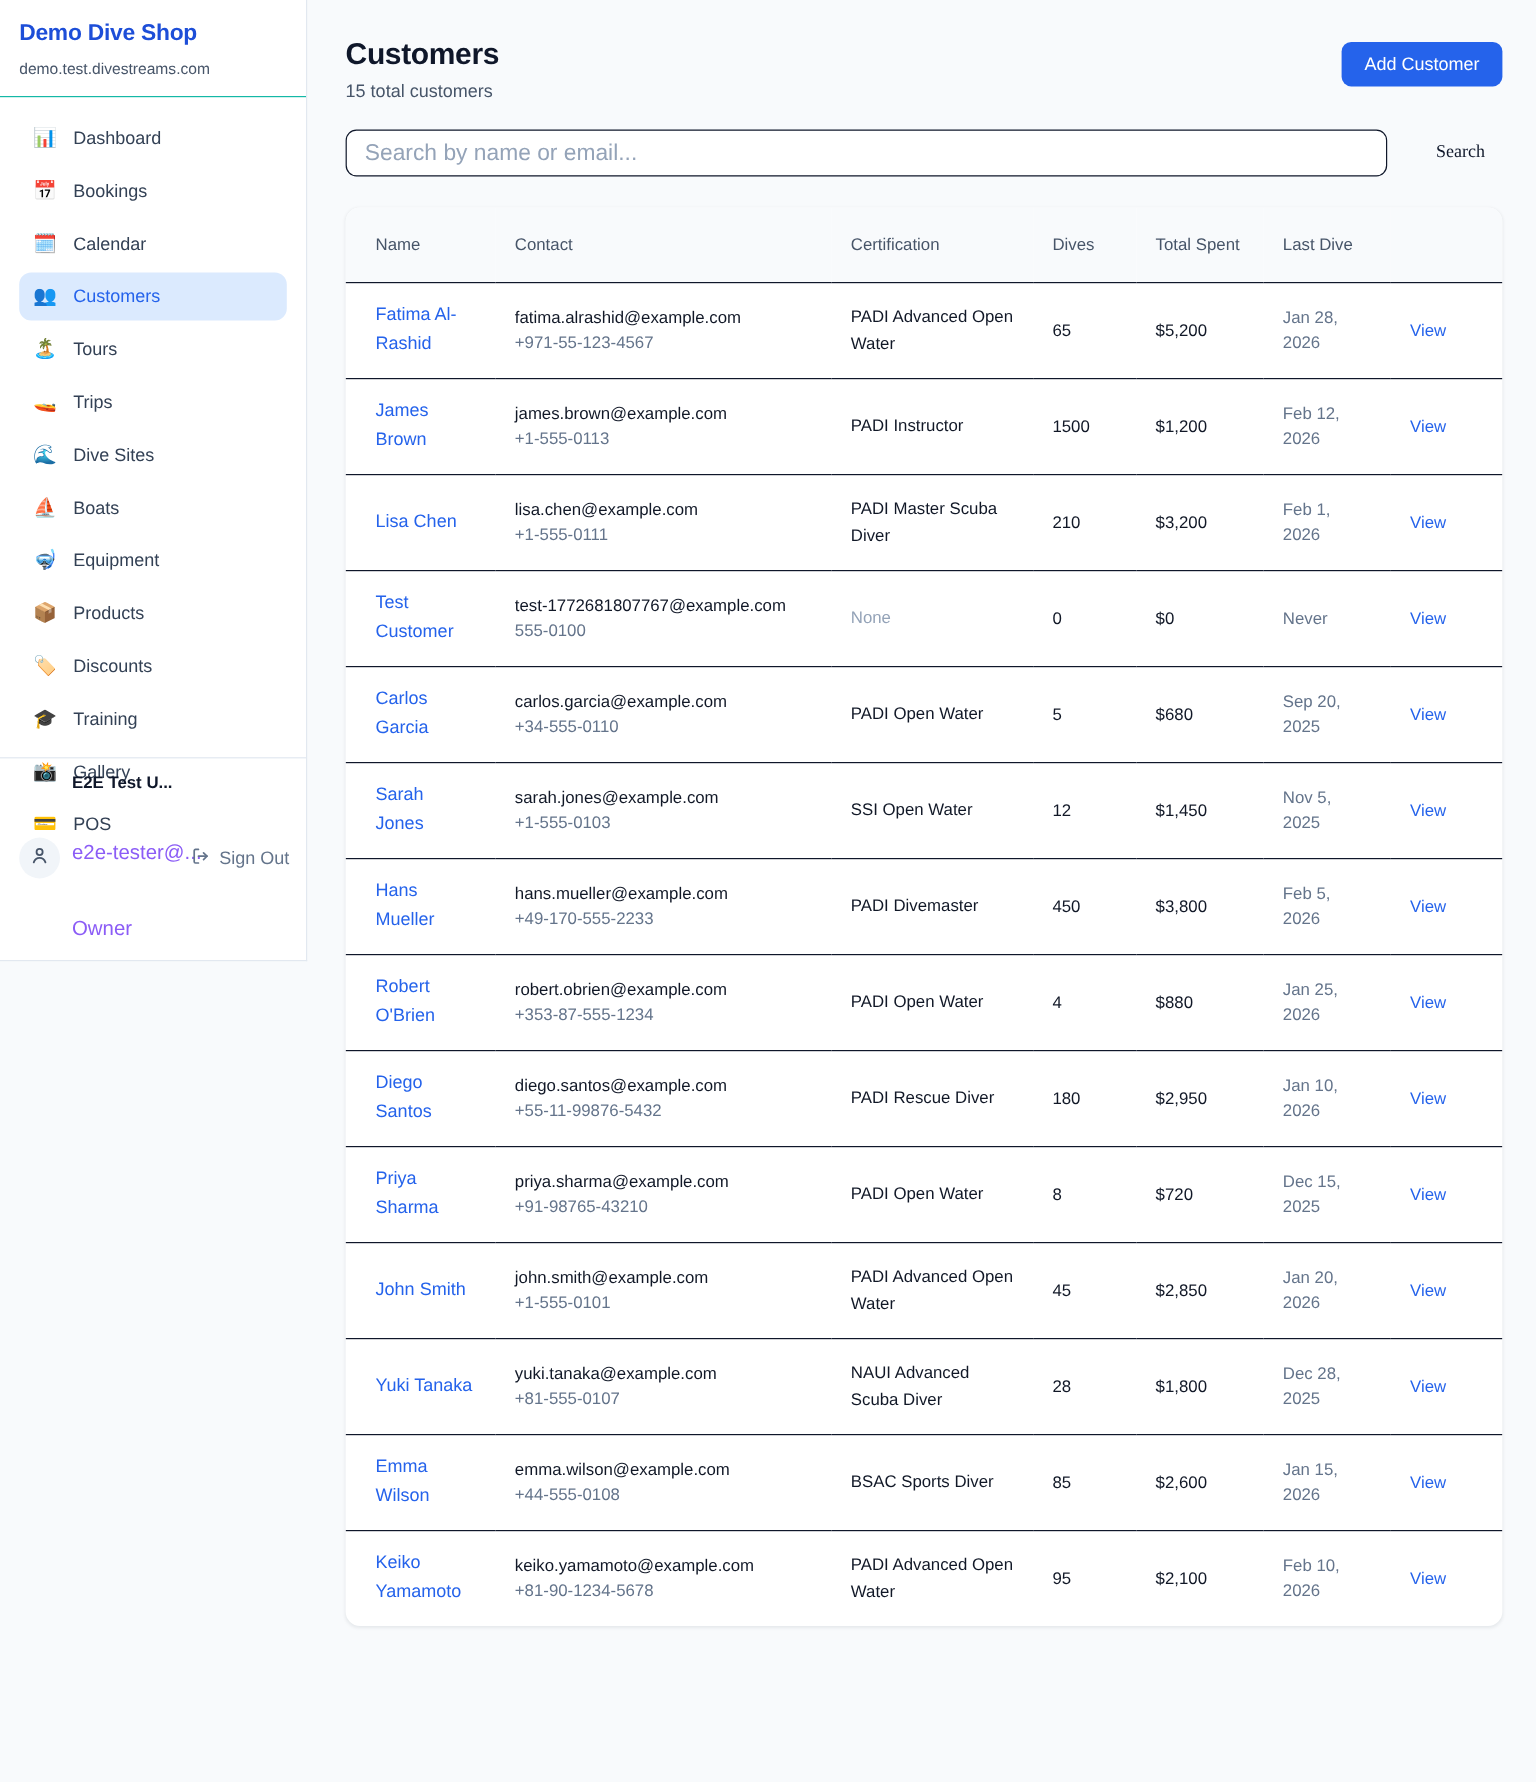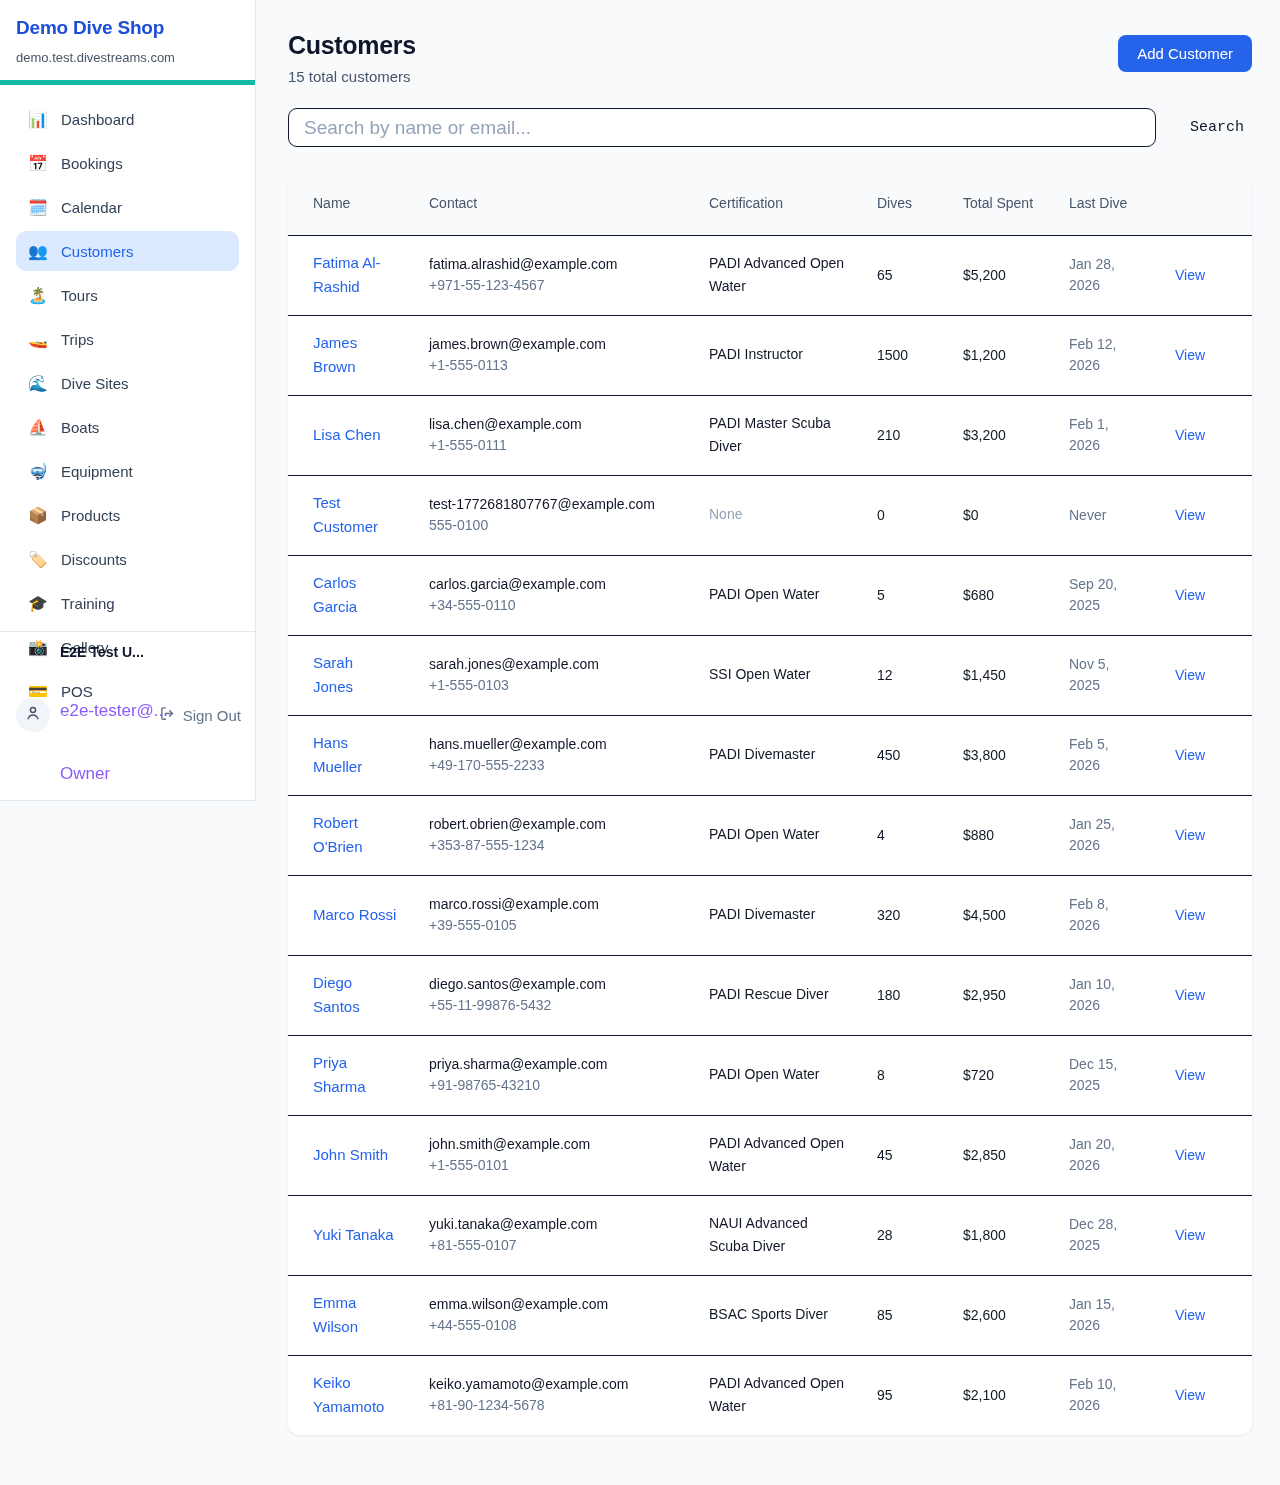--- a/index.html
+++ b/index.html
@@ -13,21 +13,21 @@
   }
 
   
   .sidebar {
     position:absolute; top:0; left:0;
     width:256px; height:801px;
     background:#ffffff;
     border-right:1px solid #e2e8f0;
     border-bottom:1px solid #e2e8f0;
   }
-  .brand { padding:17px 16px 15px; border-bottom:5px solid #14b8a6; }
+  .brand { padding:17px 16px 15px; border-bottom:1px solid #14b8a6; }
   .brand-name { font-size:19px; font-weight:bold; color:#1d4ed8; letter-spacing:-0.2px; }
   .brand-domain { font-size:13px; color:#475569; margin-top:11px; }
 
   .nav { padding:14px 16px 0; }
   .nav-item {
     display:flex; align-items:center; gap:13px;
     height:40px; padding:0 12px; margin-bottom:4px;
     border-radius:10px; font-size:15px; color:#334155; cursor:pointer;
   }
   .nav-item.active { background:#dbeafe; color:#2563eb; font-weight:500; }
@@ -66,21 +66,21 @@
 
   .search-row { display:flex; align-items:center; margin-top:23px; }
   .search-input {
     flex:1; height:39px; background:#ffffff;
     border:1px solid #0f172a; border-radius:9px;
     padding:0 15px; font-family:inherit; font-size:19px; color:#0f172a; outline:none;
   }
   .search-input::placeholder { color:#94a3b8; }
   .search-btn {
     background:none; border:none; padding:0; margin-left:26px; width:70px;
-    font-family:Liberation Mono, monospace; font-size:15px; color:#0f172a; cursor:pointer; text-align:center;
+    font-family:Liberation Serif, serif; font-size:15px; color:#0f172a; cursor:pointer; text-align:center;
   }
 
   
   .card {
     margin-top:26px; background:#ffffff; border-radius:12px;
     box-shadow:0 1px 3px rgba(15,23,42,0.08);
     overflow:hidden;
   }
   table { width:100%; border-collapse:collapse; table-layout:fixed; }
   th {
@@ -381,40 +381,20 @@
             </td>
             <td>
               <div class="spent">$880</div>
             </td>
             <td>
               <div class="last">Jan 25, 2026</div>
             </td>
             <td><a class="view-link">View</a></td>
           </tr>
           <tr>
-            <td><a class="name-link">Marco Rossi</a></td>
-            <td>
-              <div class="email">marco.rossi@example.com</div>
-              <div class="phone">+39-555-0105</div>
-            </td>
-            <td>
-              <div class="cert">PADI Divemaster</div>
-            </td>
-            <td>
-              <div class="dives">320</div>
-            </td>
-            <td>
-              <div class="spent">$4,500</div>
-            </td>
-            <td>
-              <div class="last">Feb 8, 2026</div>
-            </td>
-            <td><a class="view-link">View</a></td>
-          </tr>
-          <tr>
             <td><a class="name-link">Diego Santos</a></td>
             <td>
               <div class="email">diego.santos@example.com</div>
               <div class="phone">+55-11-99876-5432</div>
             </td>
             <td>
               <div class="cert">PADI Rescue Diver</div>
             </td>
             <td>
               <div class="dives">180</div>

